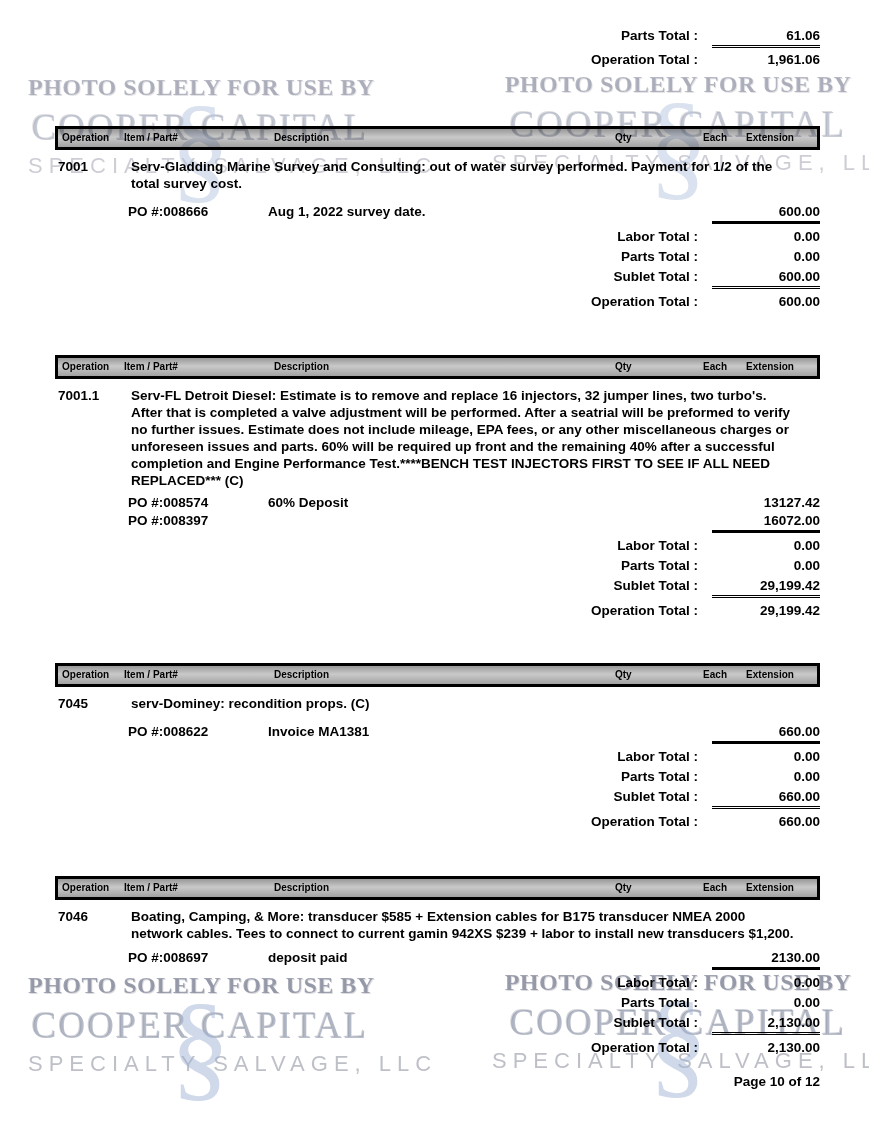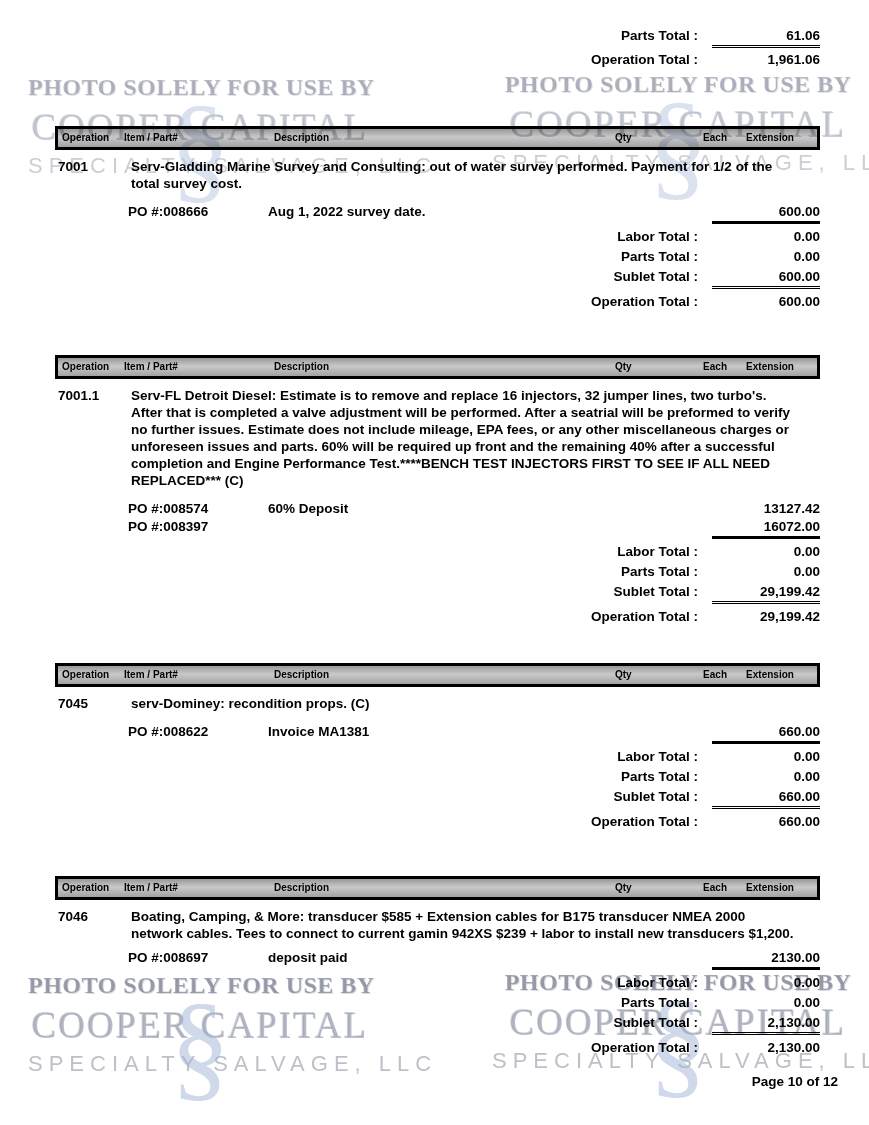--- a/index.html
+++ b/index.html
@@ -33,21 +33,21 @@
   .op-num{width:73px;padding-left:3px;flex:none;}
   .op-desc{flex:1;padding-right:24px;}
   .po-row{display:flex;font-size:13.5px;line-height:16px;margin-top:12px;}
   .po-row.tight{margin-top:2px;}
   .po-num{margin-left:73px;width:140px;flex:none;}
   .po-desc{flex:1;}
   .po-ext{width:108px;text-align:right;flex:none;}
   .po-ext.rule-solid{border-bottom:3px solid #000;padding-bottom:1px;}
   .totals{margin-top:5px;}
   
-  .page-footer{position:absolute;top:1074px;right:31px;font-size:13.5px;}
+  .page-footer{position:absolute;top:1074px;right:49px;font-size:13.5px;}
   
   .wm{
     position:absolute;pointer-events:none;text-align:center;
     mix-blend-mode:multiply;z-index:5;font-weight:normal;
   }
   .wm.faint{opacity:.78;}
   .wm-photo{
     font-family:"Liberation Serif",serif;font-weight:bold;font-size:24px;line-height:26px;
     color:rgba(104,110,132,0.62);letter-spacing:.5px;white-space:nowrap;
     text-shadow:1px 1px 0 rgba(60,60,80,0.18);
@@ -127,21 +127,21 @@
       <span class="c-item">Item / Part#</span>
       <span class="c-desc">Description</span>
       <span class="c-qty">Qty</span>
       <span class="c-each">Each</span>
       <span class="c-ext">Extension</span>
     </div>
     <div class="op-row">
       <span class="op-num">7001.1</span>
       <span class="op-desc">Serv-FL Detroit Diesel: Estimate is to remove  and replace 16 injectors, 32 jumper lines,  two turbo's. After that is completed a valve  adjustment will be performed. After a  seatrial  will be preformed to verify no further  issues. Estimate does not include  mileage, EPA fees, or any other miscellaneous charges or unforeseen issues and parts. 60%  will be required up front and the remaining  40% after a successful completion and Engine  Performance Test.****BENCH TEST INJECTORS  FIRST TO SEE IF ALL NEED REPLACED*** (C)</span>
     </div>
-    <div class="po-row" style="">
+    <div class="po-row" style="margin-top:6px;">
       <span class="po-num">PO #:008574</span>
       <span class="po-desc">60% Deposit</span>
       <span class="po-ext">13127.42</span>
     </div>
     <div class="po-row tight">
       <span class="po-num">PO #:008397</span>
       <span class="po-desc"></span>
       <span class="po-ext rule-solid">16072.00</span>
     </div>
     <div class="totals">

